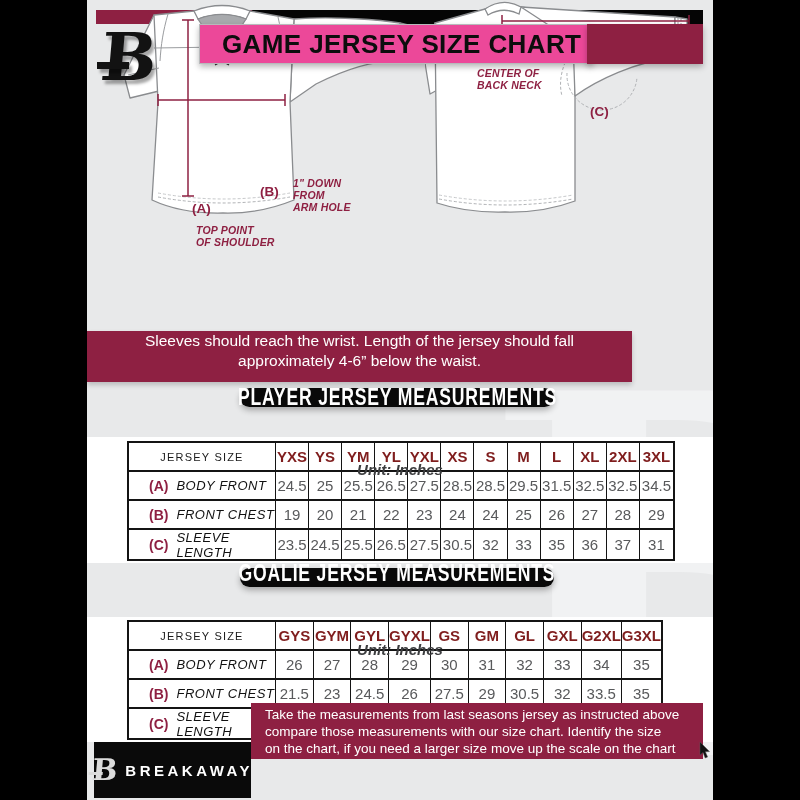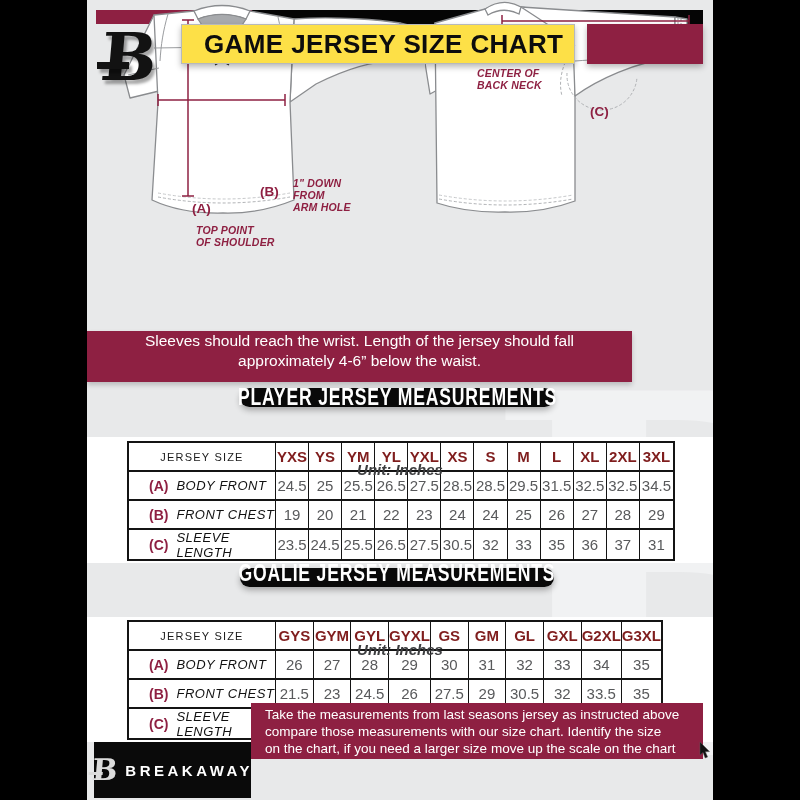--- a/index.html
+++ b/index.html
@@ -11,21 +11,21 @@
   .content{position:absolute; left:87px; top:0; width:626px; height:800px; background:var(--bg-gray); overflow:hidden;}
   .abs{position:absolute;}
 
   
   .watermark{position:absolute; left:395px; top:370px; font-size:500px; line-height:420px;
     font-weight:bold; color:#f1f2f3; z-index:0; font-family:"DejaVu Serif", serif;}
 
   
   .topbar-maroon{left:9px; top:10px; width:156px; height:14px; background:var(--maroon); z-index:2;}
   .topbar-black{left:165px; top:10px; width:451px; height:14px; background:#050505; z-index:2;}
-  .titlebox{left:94px; top:24px; width:394px; height:40px; background:#fde047; border:1px solid #b7b9bb;
+  .titlebox{left:112px; top:24px; width:394px; height:40px; background:#ec4899; border:1px solid #b7b9bb;
     box-shadow:0 3px 6px rgba(0,0,0,.28); z-index:3; display:flex; align-items:center; padding-left:22px;}
   .titlebox h1{font-size:26px; font-weight:bold; color:#0d0d0d; letter-spacing:.4px; white-space:nowrap;}
   .title-accent{left:500px; top:24px; width:116px; height:40px; background:var(--maroon);
     box-shadow:0 3px 6px rgba(0,0,0,.28); z-index:3;}
   .logo{left:14px; top:22px; width:70px; height:80px; z-index:3;}
   .logo-b{display:block; font-family:"DejaVu Serif", serif; font-weight:bold; font-size:66px; line-height:70px;
     color:#121212; transform:skewX(-5deg); text-shadow:3px 4px 3px rgba(0,0,0,.35);}
   .logo-slash{position:absolute; left:-4px; top:40px; width:32px; height:7px; background:#121212;
     box-shadow:3px 4px 3px rgba(0,0,0,.35);}
 

